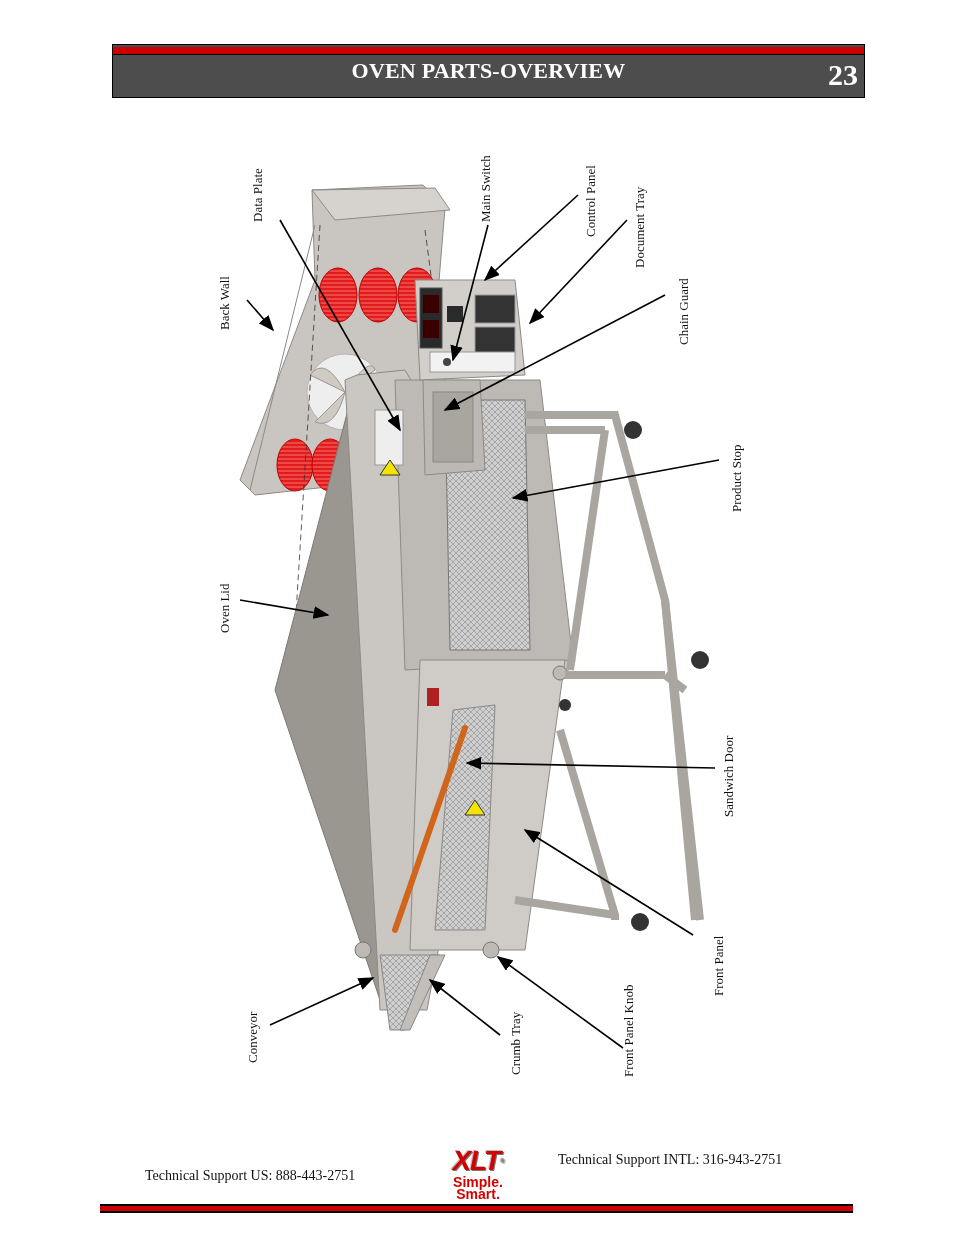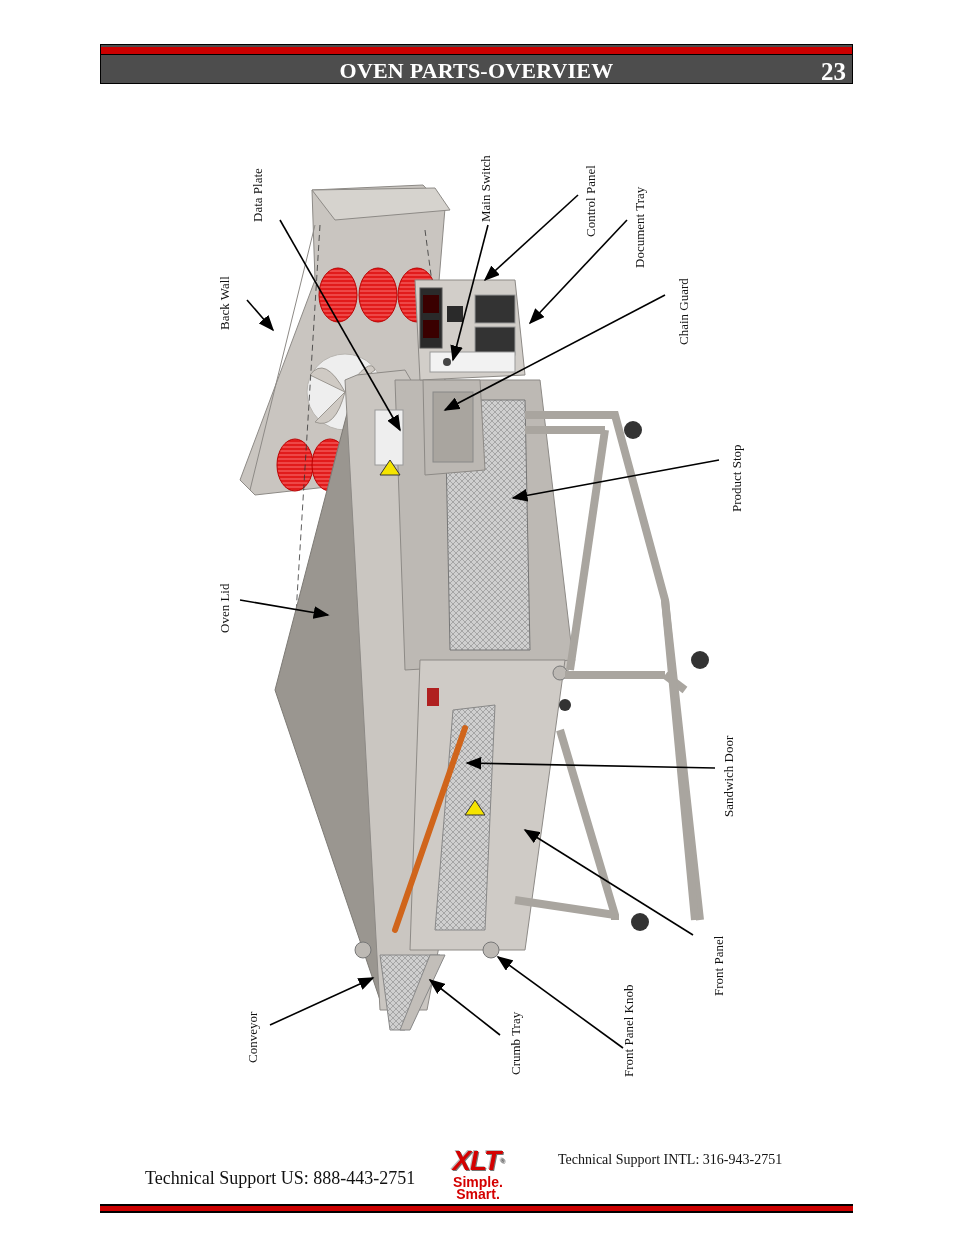--- a/index.html
+++ b/index.html
@@ -1,35 +1,35 @@
 <!DOCTYPE html>
 <html><head>
 <meta charset="utf-8">
 <style>
   html, body { margin: 0; padding: 0; background: #ffffff; }
   body { width: 954px; height: 1235px; position: relative; overflow: hidden;
          font-family: "Liberation Serif", "DejaVu Serif", serif; color: #111; }
 
-  .header { position: absolute; left: 100px; top: 44px; width: 753px; height: 40px;
+  .header { position: absolute; left: 112px; top: 44px; width: 753px; height: 54px;
             border: 1px solid #000; box-sizing: border-box; background: #4d4d4d; }
   .header .redbar { position: absolute; left: 0; top: 2px; right: 0; height: 7px;
                     background: #cc0000; border-bottom: 1px solid #000; }
   .header .title { position: absolute; left: 0; right: 0; top: 13px; text-align: center;
                    color: #fff; font-weight: bold; font-size: 22px; letter-spacing: 0.2px; }
   .header .pageno { position: absolute; right: 6px; top: 13px; color: #fff;
-                    font-weight: bold; font-size: 25px; }
+                    font-weight: bold; font-size: 30px; }
 
   .figure { position: absolute; left: 195px; top: 130px; width: 560px; height: 960px; }
   .figure svg { position: absolute; left: 0; top: 0; }
 
   .callout { position: absolute; font-size: 13px; white-space: nowrap;
              transform-origin: 0 0; transform: rotate(-90deg); color: #111; }
 
   .footer { position: absolute; left: 100px; top: 1140px; width: 753px; height: 60px; }
-  .footer .support-us { position: absolute; left: 45px; top: 28px; font-size: 18px; }
+  .footer .support-us { position: absolute; left: 45px; top: 28px; font-size: 14px; }
   .footer .support-intl { position: absolute; left: 458px; top: 12px; font-size: 14px; }
   .footer .logo { position: absolute; left: 330px; top: 6px; width: 96px; height: 48px; text-align: center; }
   .footer .logo .mark { font-family: "Liberation Sans", "DejaVu Sans", sans-serif; font-weight: bold;
                         font-size: 28px; color: #d40000; letter-spacing: -1px; line-height: 30px;
                         text-shadow: 1px 1px 0 #777, -1px -1px 0 #bbb; font-style: italic; }
   .footer .logo .tag { font-family: "Liberation Sans", "DejaVu Sans", sans-serif; font-weight: bold;
                        font-size: 14px; color: #d40000; line-height: 12px; }
   .footer .logo .reg { font-size: 6px; color: #555; vertical-align: top; }
 
   .bottom-rule { position: absolute; left: 100px; top: 1204px; width: 753px; height: 9px;

